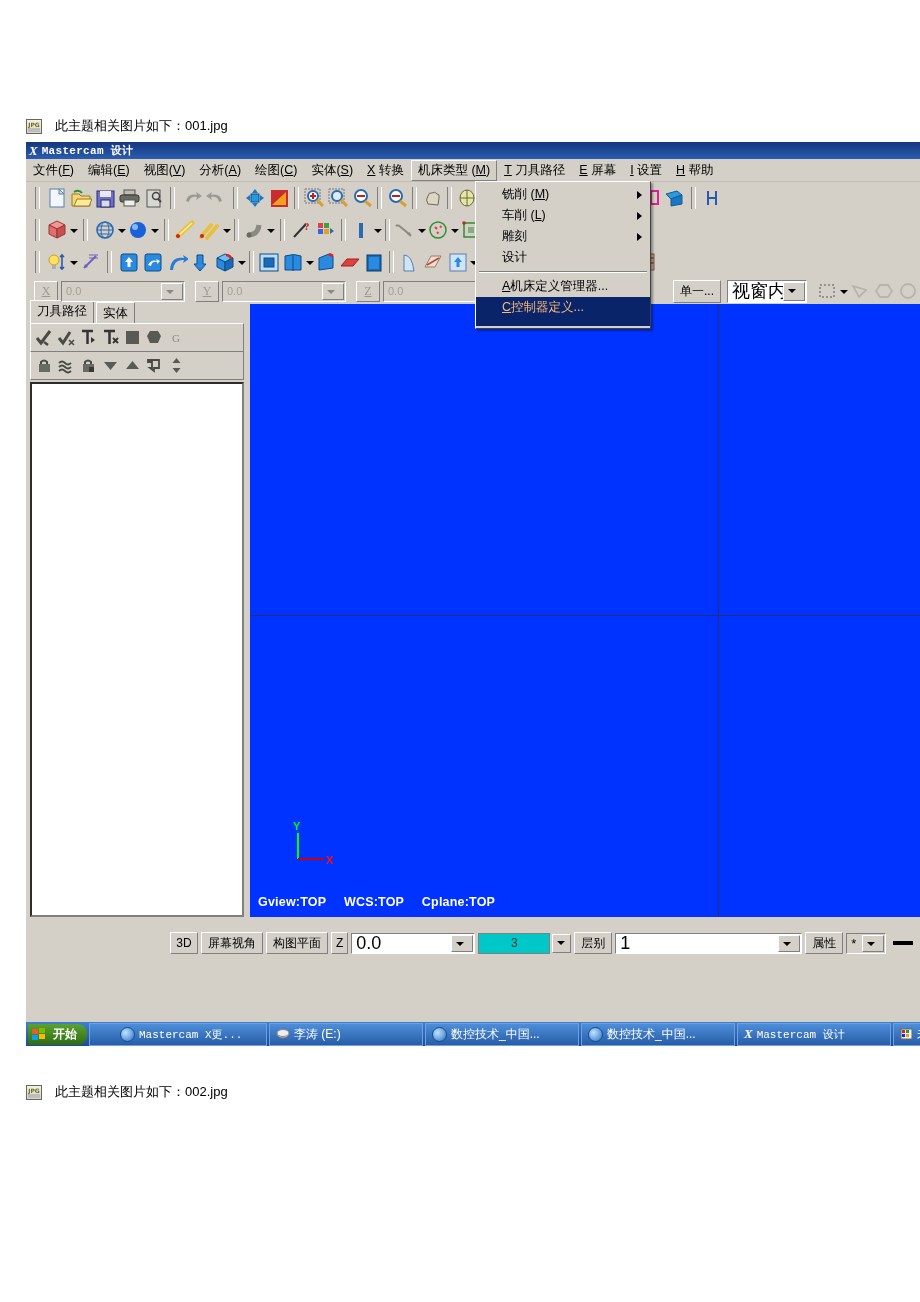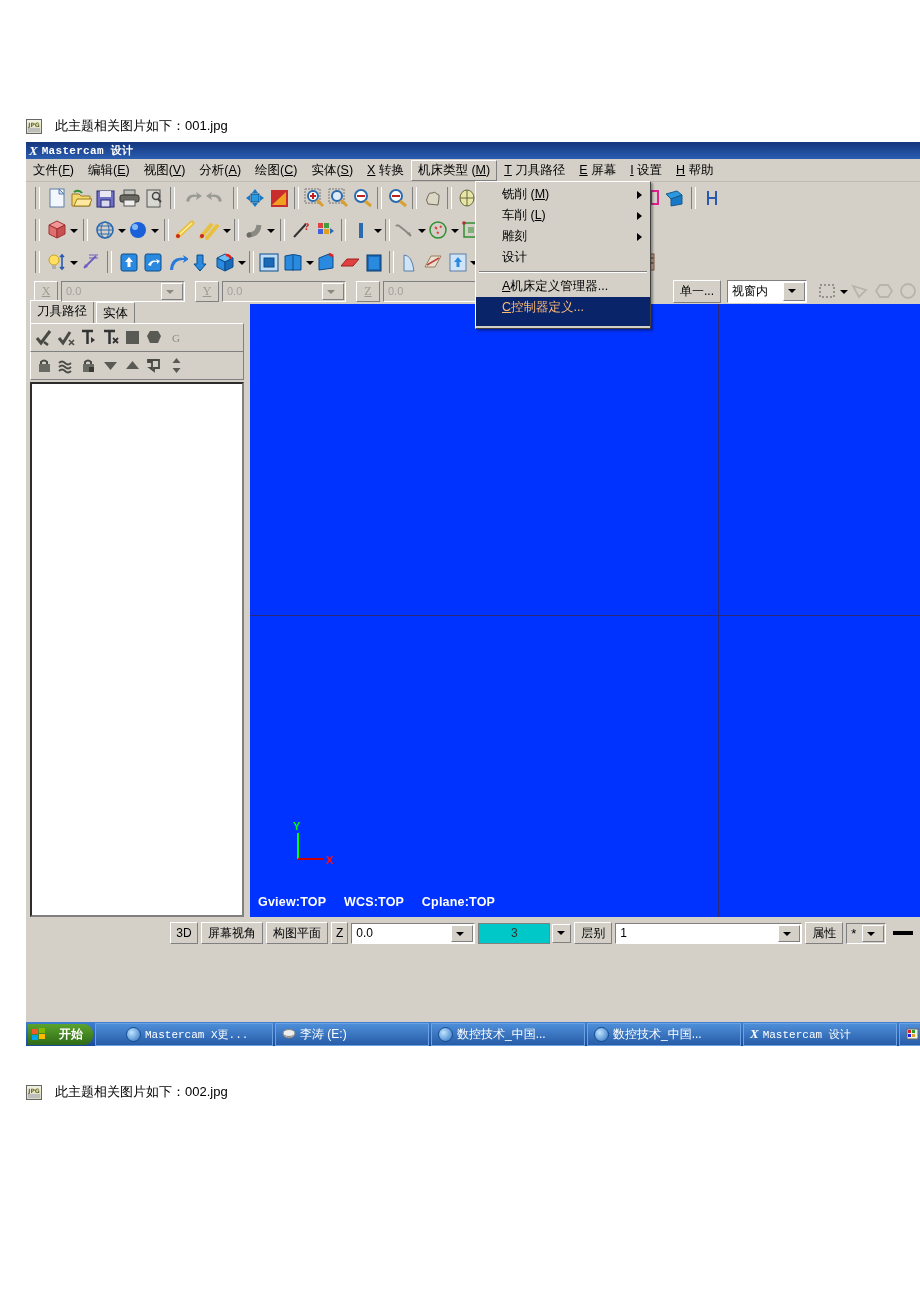--- a/index.html
+++ b/index.html
@@ -33,21 +33,21 @@
   .coordbar{height:26px;background:#d4d0c8;display:flex;align-items:center;padding-left:8px;gap:0;}
   .cbtn{width:22px;height:19px;background:#d4d0c8;border:1px solid #fff;border-right-color:#808080;border-bottom-color:#808080;display:flex;align-items:center;justify-content:center;font-size:12px;color:#9a9a94;text-decoration:underline;font-family:"Liberation Serif",serif;margin-right:3px;}
   .cfield{width:122px;height:19px;background:#d4d0c8;border:1px solid #808080;border-right-color:#fff;border-bottom-color:#fff;display:flex;align-items:center;position:relative;margin-right:10px;}
   .cfield span{font-size:11px;color:#a4a09a;padding-left:4px;}
   .ddbtn{position:absolute;right:1px;top:1px;width:16px;height:15px;background:#d4d0c8;border:1px solid #fff;border-right-color:#808080;border-bottom-color:#808080;}
   .ddbtn::after{content:"";position:absolute;left:4px;top:6px;border-left:4px solid transparent;border-right:4px solid transparent;border-top:4px solid #8b8880;}
   .ddbtn.act::after{border-top-color:#000;}
 
   .smallbtn{height:20px;background:#d4d0c8;border:1px solid #fff;border-right-color:#808080;border-bottom-color:#808080;display:flex;align-items:center;justify-content:center;font-size:12px;padding:0 6px;white-space:nowrap;}
   .combo{height:19px;background:#fff;border:1px solid #808080;border-right-color:#fff;border-bottom-color:#fff;display:flex;align-items:center;position:relative;}
-  .combo > span{font-size:12px;padding-left:4px;color:#000;}
+  .combo > span{font-size:18px;padding-left:4px;color:#000;}
 
   
   .wsrow{height:22px;background:#d4d0c8;position:relative;}
   .wsrow .lbl{position:absolute;left:217px;top:2px;font-size:13px;color:#000;}
 
   
   .main{display:flex;height:613px;background:#d4d0c8;padding:0 0 0 4px;}
   .leftpanel{width:214px;display:flex;flex-direction:column;}
   .tabs{display:flex;align-items:flex-end;height:19px;}
   .tab{font-size:12.5px;padding:2px 6px 1px 6px;background:#d4d0c8;border:1px solid #fff;border-right-color:#808080;border-bottom:none;margin-right:2px;}
@@ -57,26 +57,26 @@
   .treebox{flex:1;background:#fff;border:2px inset #808080;margin-top:2px;}
   .canvaswrap{flex:1;position:relative;margin-left:6px;}
   #canvas{position:absolute;inset:0;background:#0033ff;overflow:hidden;}
   .gridline{position:absolute;background:#2a2a78;}
   .watermark{position:absolute;left:-5px;top:58%;transform:translateY(-50%);width:100%;text-align:center;font-size:46px;color:#1a4de0;opacity:.55;letter-spacing:1px;white-space:nowrap;font-family:"Liberation Sans",sans-serif;}
   .axis{position:absolute;left:40px;bottom:48px;width:54px;height:50px;}
   .vlabels{position:absolute;left:8px;bottom:8px;font-size:12.5px;font-weight:bold;color:#ffffff;white-space:nowrap;letter-spacing:.2px;}
   .vlabels span{margin-right:14px;}
 
   
-  .statusbar{height:24px;background:#d4d0c8;display:flex;align-items:center;padding:4px 3px;gap:3px;}
+  .statusbar{height:24px;background:#d4d0c8;display:flex;align-items:center;padding:14px 3px;gap:3px;}
   .colorswatch{width:70px;height:19px;background:#00c8c8;border:1px solid #808080;display:flex;align-items:center;justify-content:center;font-size:12px;color:#333;}
 
   
   #taskbar{position:absolute;left:26px;top:1022px;width:894px;height:24px;background:linear-gradient(#3f7fd4,#1b4a9c);display:flex;align-items:center;padding:0 2px;gap:2px;overflow:hidden;}
-  .startbtn{height:21px;background:linear-gradient(#5aa32e,#2f6b16);border-radius:0 9px 9px 0;display:flex;align-items:center;padding:0 10px 0 4px;gap:13px;color:#fff;font-size:12px;font-weight:bold;flex:0 0 auto;}
+  .startbtn{height:21px;background:linear-gradient(#5aa32e,#2f6b16);border-radius:0 9px 9px 0;display:flex;align-items:center;padding:0 10px 0 4px;gap:7px;color:#fff;font-size:12px;font-weight:bold;flex:0 0 auto;}
   .tbtn{height:21px;background:linear-gradient(#4e8ed8,#275ca8);border:1px solid #6ba3e0;display:flex;align-items:center;gap:4px;padding:0 6px;color:#fff;font-size:11px;font-family:"Liberation Mono","DejaVu Sans Mono",monospace;white-space:nowrap;overflow:hidden;flex:0 0 auto;}
   .tbtn.zh{font-family:"Liberation Sans",sans-serif;font-size:12px;}
   .ie-ic{width:13px;height:13px;border-radius:50%;background:radial-gradient(circle at 35% 35%,#bfe4ff,#2c6fc0);border:1px solid #124a8e;flex:0 0 auto;}
 </style>
 </head>
 <body>
 
 <div class="doc-caption" style="top:117px;">
   <span class="jpg-icon"></span>
   <span>此主题相关图片如下：001.jpg</span>

